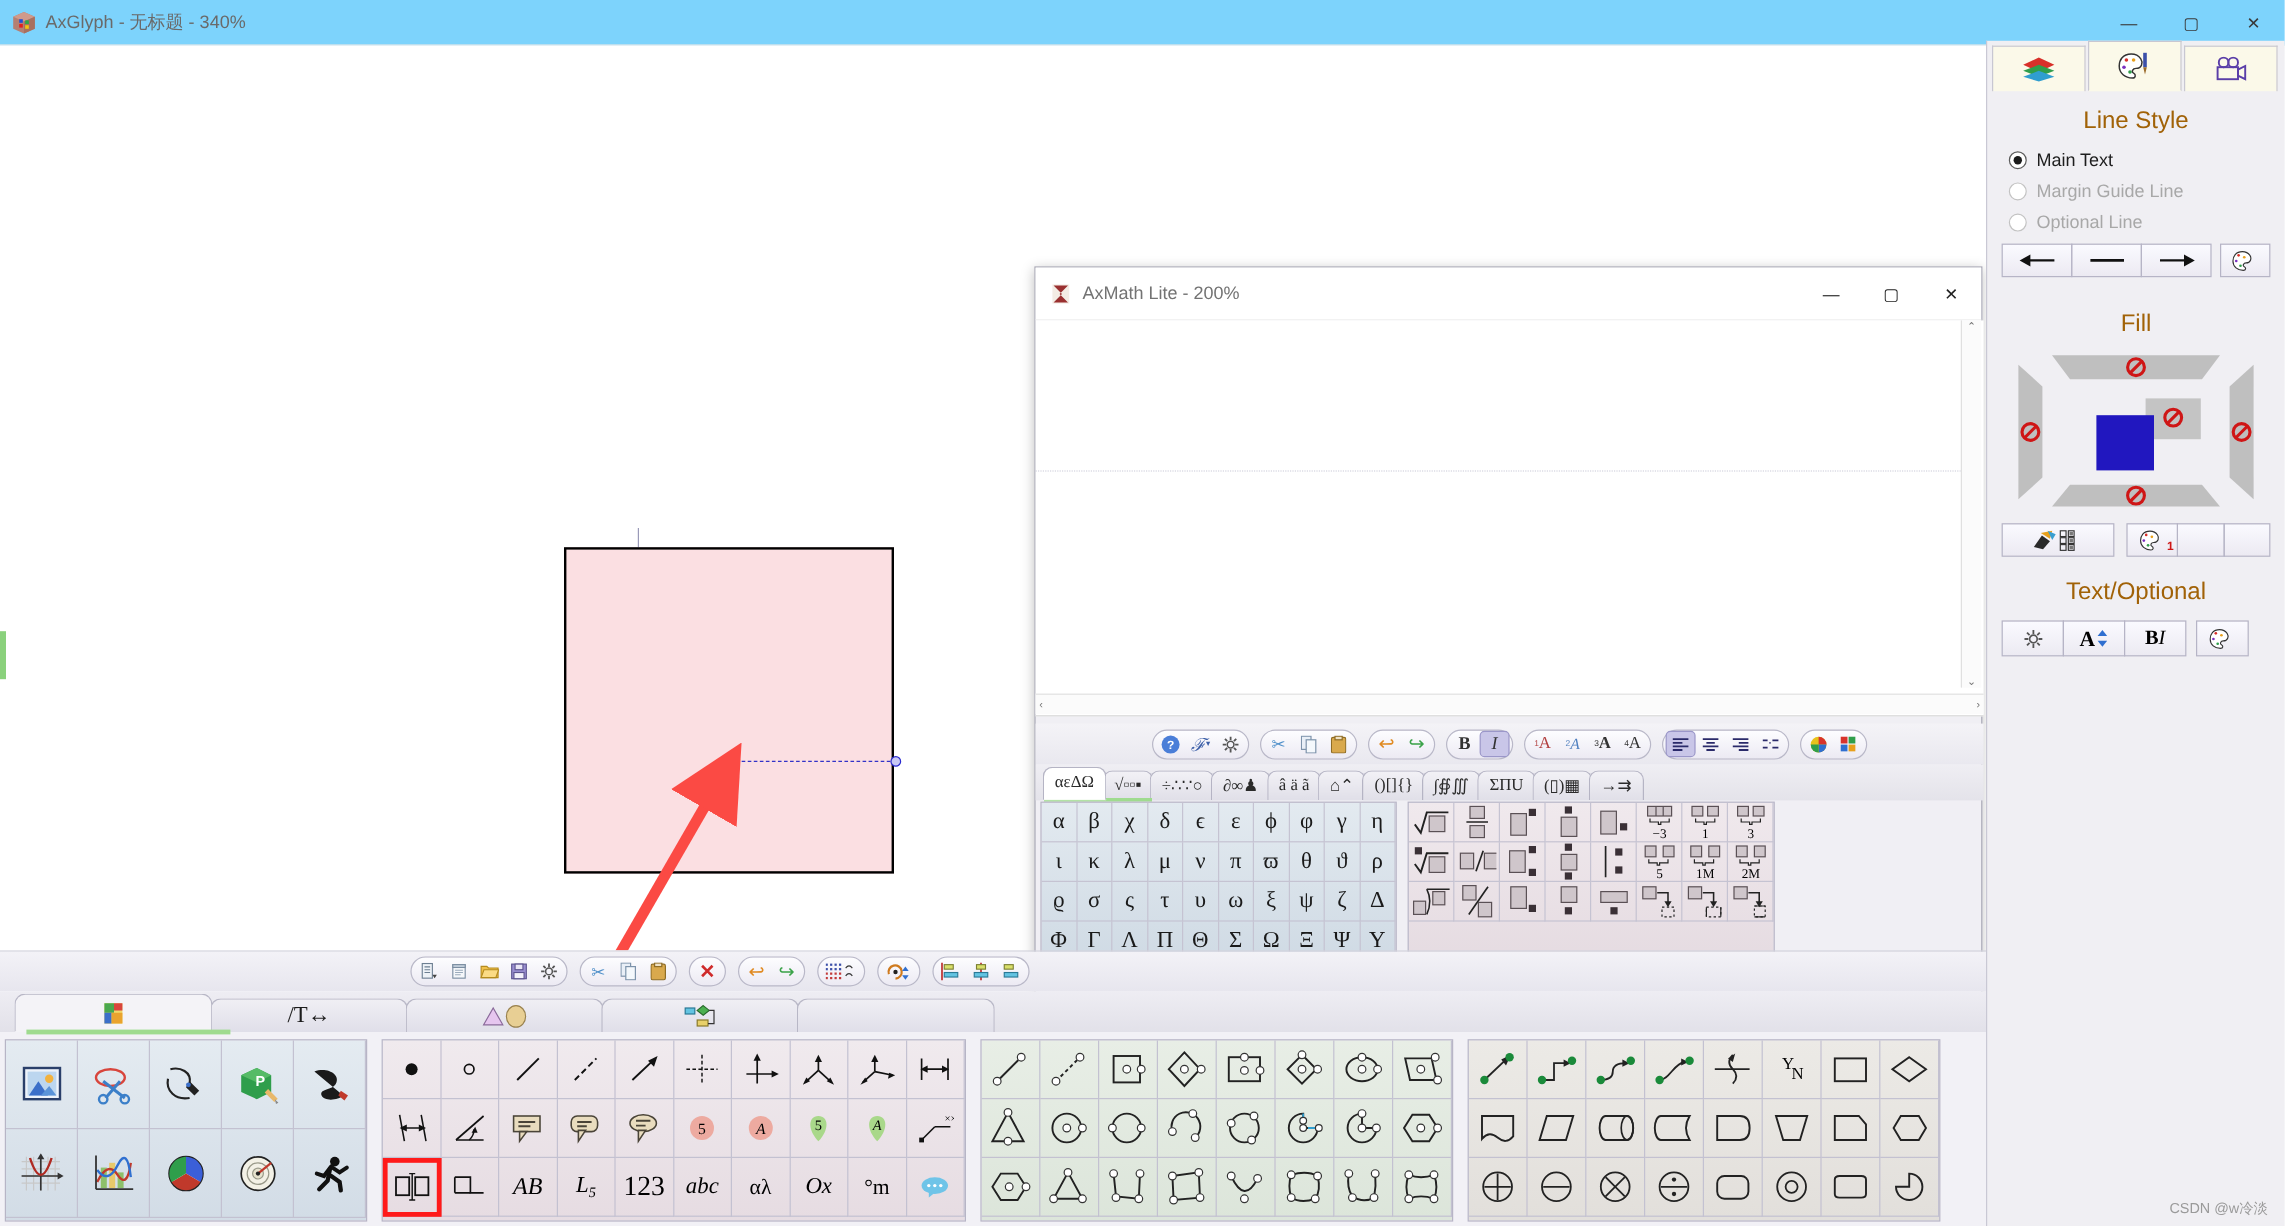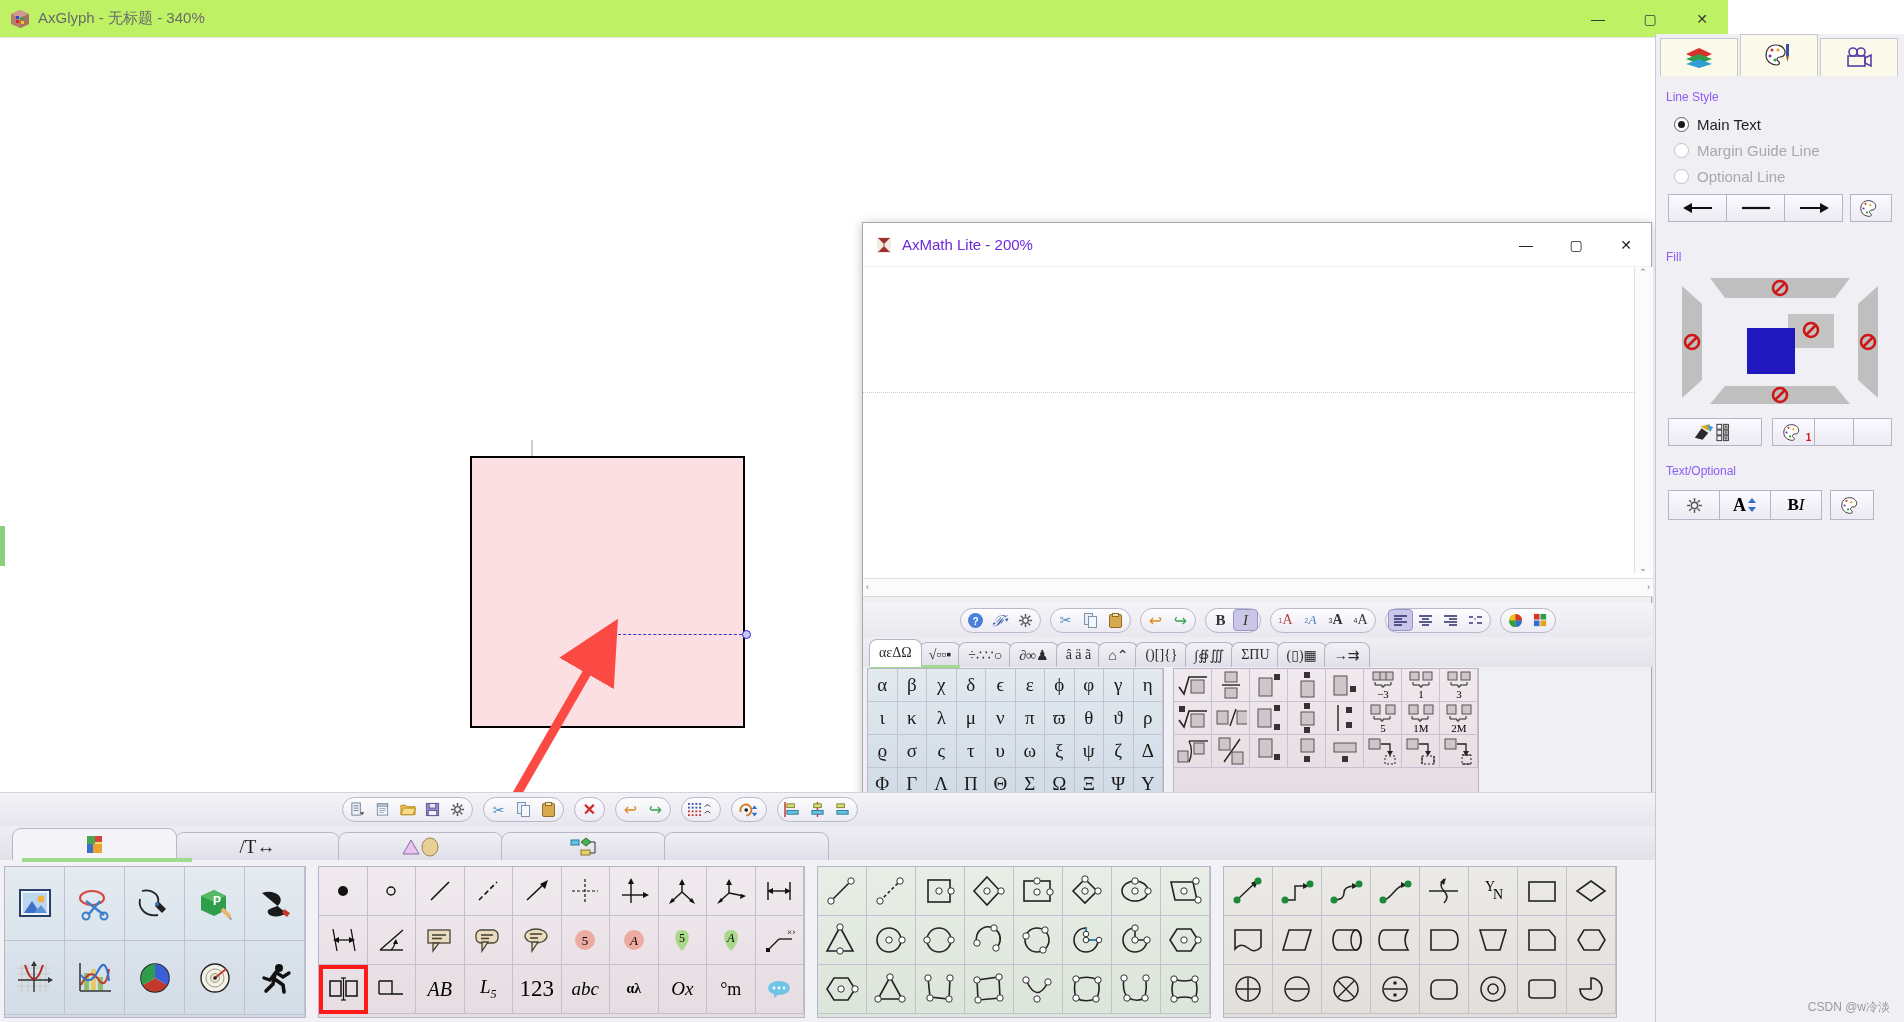--- a/index.html
+++ b/index.html
@@ -10,22 +10,22 @@
     font-family:"Liberation Sans", sans-serif;
     font-size:13px;
     background:#ffffff;
     overflow:hidden;
     position:relative;
     -webkit-font-smoothing:antialiased;
   }
 
   
   #titlebar{
-    position:absolute; left:0; top:0; width:1728px; height:38px;
-    background:#bef264; border-bottom:1px solid #e6e6e6;
+    position:absolute; left:0; top:0; width:1904px; height:38px;
+    background:#7dd3fc; border-bottom:1px solid #e6e6e6;
     display:flex; align-items:center;
   }
   #titlebar .appicon{
     width:20px;height:20px;margin-left:10px;margin-right:8px;position:relative;
   }
   #titlebar .title{ color:#6a6a6a; font-size:15px; }
   #winbtns{ margin-left:auto; display:flex; height:38px; }
   #winbtns .wb{
     width:52px;height:38px;display:flex;align-items:center;justify-content:center;
     color:#3a3a3a; font-size:14px;
@@ -63,21 +63,21 @@
   #axmath{
     position:absolute; left:862px; top:222px; width:790px; height:628px;
     background:#f0eff4; border:1px solid #a8a8b4;
     box-shadow:0 2px 10px rgba(0,0,0,.25);
   }
   #axmath .tb{
     height:44px; background:#fff; display:flex; align-items:center;
     border-bottom:1px solid #efefef;
   }
   #axmath .tb .ic{ width:18px;height:18px;margin-left:12px;margin-right:9px; }
-  #axmath .tb .tt{ font-size:15px; color:#6d28d9; }
+  #axmath .tb .tt{ font-size:15px; color:#737373; }
   #axmath .tb .btns{ margin-left:auto; display:flex; height:44px; }
   #axmath .tb .btns .wb{ width:50px;height:44px;display:flex;align-items:center;justify-content:center;font-size:14px;color:#222; }
 
   #axmath .editarea{
     position:absolute; left:0; top:44px; width:790px; height:330px; background:#fff;
     border-bottom:1px solid #d8d8d8;
   }
   #axmath .vscroll{
     position:absolute; right:0; top:44px; width:17px; height:306px; background:#fbfbfb;
     border-left:1px solid #e0e0e0; display:flex; flex-direction:column;
@@ -196,21 +196,21 @@
     background:#f0eff3; border-left:1px solid #c9c8d4;
   }
   #rdTabs{ display:flex; height:42px; align-items:flex-end; padding-left:4px; }
   #rdTabs .rt{
     width:78px; height:38px; display:flex; align-items:center; justify-content:center;
     background:#fbf9e9; border:1px solid #c8c7d2; border-bottom:none;
     margin-right:2px;
   }
   #rdTabs .rt.active{ background:#fbf9e9; height:42px; border-bottom:1px solid #fbf9e9; }
   #rdBody{ padding:0 10px; }
-  .secTitle{ font-size:12px; color:#8b5cf6; margin:14px 0 12px; }
+  .secTitle{ text-align:center; font-size:20px; color:#a16207; margin:14px 0 12px; }
   .radioRow{ display:flex; align-items:center; margin:0 0 9px 8px; }
   .radioRow .rad{
     width:15px;height:15px;border-radius:50%;border:1.6px solid #5c5c5c;
     margin-right:8px; display:flex;align-items:center;justify-content:center;
     background:#fff; flex:none;
   }
   .radioRow .rad.on::after{ content:""; width:7px;height:7px;border-radius:50%;background:#1a1a1a; }
   .radioRow .rad.off{ border-color:#c3c3c3; }
   .radioRow span{ font-size:15px; color:#1d1d1d; }
   .radioRow.dim span{ color:#a8a8a8; }
@@ -1152,21 +1152,21 @@
       <div>
         <span style="font-family:'Liberation Serif',serif;font-size:19px;font-style:italic;">L<sub style="font-size:12px;">5</sub></span>
       </div>
       <div>
         <span style="font-family:'Liberation Serif',serif;font-size:23px;">123</span>
       </div>
       <div>
         <span style="font-family:'Liberation Serif',serif;font-size:19px;font-style:italic;">abc</span>
       </div>
       <div>
-        <span style="font-family:'Liberation Serif',serif;font-size:14px;font-weight:bold;">αλ</span>
+        <span style="font-family:'Liberation Serif',serif;font-size:18px;">αλ</span>
       </div>
       <div>
         <span style="font-family:'Liberation Serif',serif;font-size:19px;font-style:italic;">Ox</span>
       </div>
       <div>
         <span style="font-family:'Liberation Serif',serif;font-size:18px;">°m</span>
       </div>
       <div>
         <svg width="26" height="20" viewBox="0 0 26 20">
           <ellipse cx="13" cy="9" rx="11" ry="7" fill="#6fc4e8"></ellipse>

